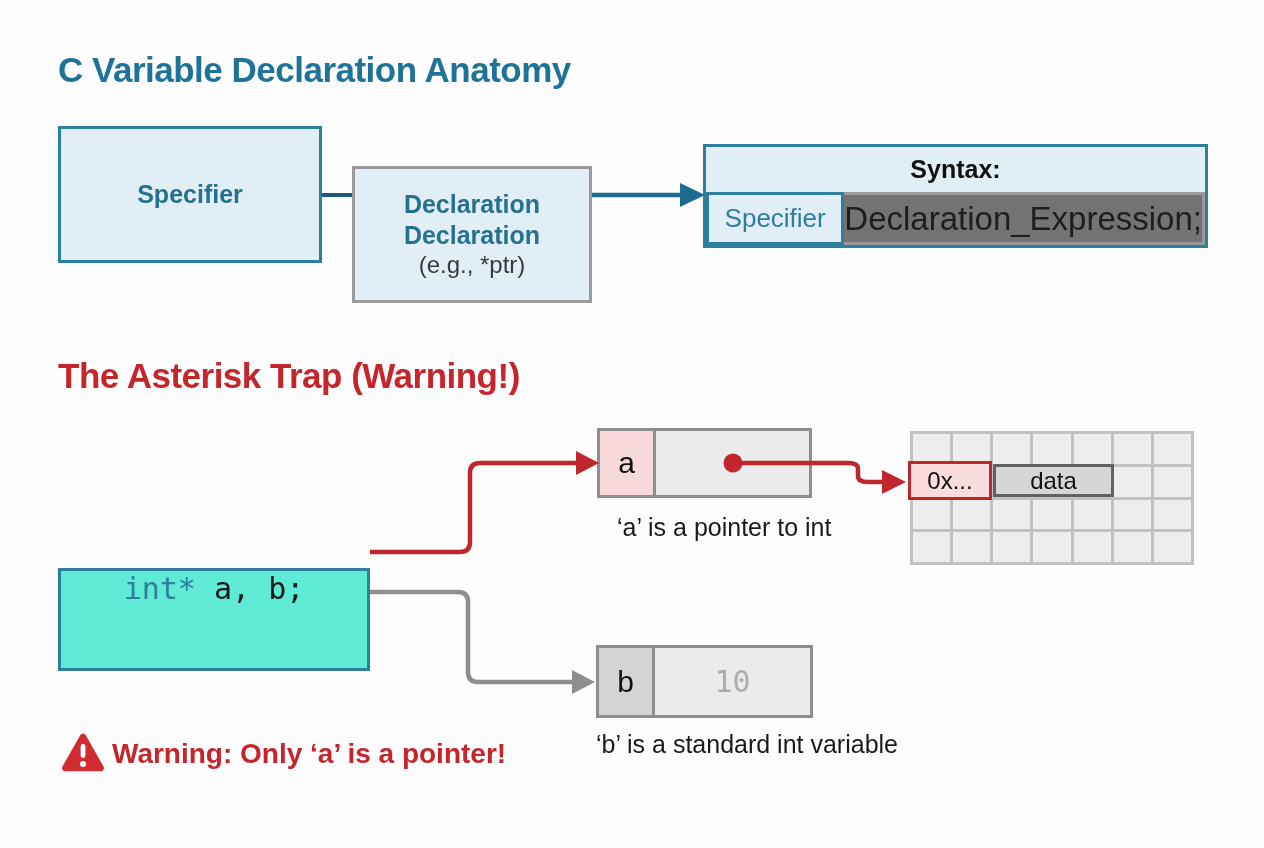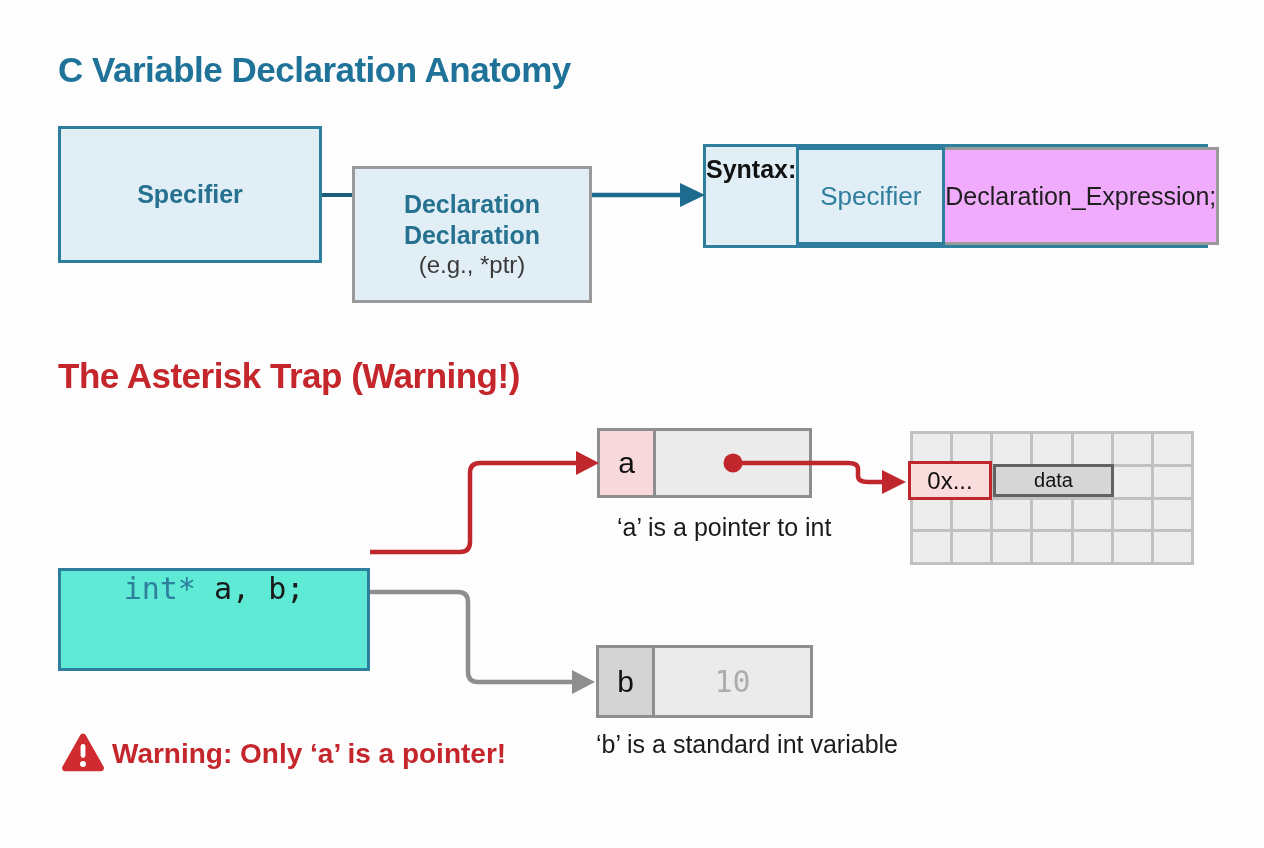--- a/index.html
+++ b/index.html
@@ -38,38 +38,38 @@
   .specifier-box { left: 58px; top: 126px; width: 264px; height: 137px; }
   .declexpr-box  { left: 352px; top: 126px; width: 240px; height: 137px; margin-top: 40px; }
 
   .box-title { font-size: 25px; font-weight: 700; color: #26718f; line-height: 1.22; }
   .box-sub   { font-size: 24px; color: #3a3a3a; line-height: 1.25; }
 
   
   .syntax-box {
     left: 703px; top: 144px; width: 505px; height: 104px;
     border: 3px solid #2e7e9e; background: #e1eef6;
-    display: flex; flex-direction: row;
+    display: flex; flex-direction: column;
   }
   .syntax-header {
     height: 45px; display: flex; align-items: center; justify-content: center;
     font-size: 25px; font-weight: 700; color: #111;
   }
   .syntax-row { flex: 1; display: flex; }
   .syntax-cell-spec {
     width: 149px; background: #e1eef6;
     border: 3px solid #2e7e9e;
     display: flex; align-items: center; justify-content: center;
     font-size: 26px; color: #2e7e9e;
   }
   .syntax-cell-expr {
-    flex: 1; background: #f0abfc;
+    flex: 1; background: #737373;
     border: 3px solid #9a9a9a; border-left: none;
     display: flex; align-items: center; justify-content: center;
-    font-size: 25px; color: #1e1e1e;
+    font-size: 33px; color: #1e1e1e;
   }
 
   
   .code-box {
     left: 58px; top: 520px; width: 312px; height: 103px;
     background: #5eead4; border: 3.5px solid #2e7e9e;
     display: flex; align-items: flex-start; justify-content: center;
     font-family: "DejaVu Sans Mono", monospace;
     font-size: 30px; white-space: pre; margin-top: 48px;
   }
@@ -111,21 +111,21 @@
   .mem-addr {
     left: 908px; top: 461px; width: 84px; height: 39px;
     background: #f9dcdc; border: 3px solid #c0272d;
     display: flex; align-items: center; justify-content: center;
     font-size: 24px; color: #111;
   }
   .mem-data {
     left: 993px; top: 464px; width: 121px; height: 33px;
     background: #d6d6d6; border: 3px solid #626262;
     display: flex; align-items: center; justify-content: center;
-    font-size: 20px; color: #111;
+    font-size: 24px; color: #111;
   }
 
   
   .warn-row { left: 60px; top: 732px; display: flex; align-items: flex-end; gap: 6px; }
   .warn-text { font-size: 28px; font-weight: 700; color: #c5262c; padding-bottom: 4px; }
 
   svg.overlay { position: absolute; left: 0; top: 0; pointer-events: none; }
 </style>
 </head>
 <body>

